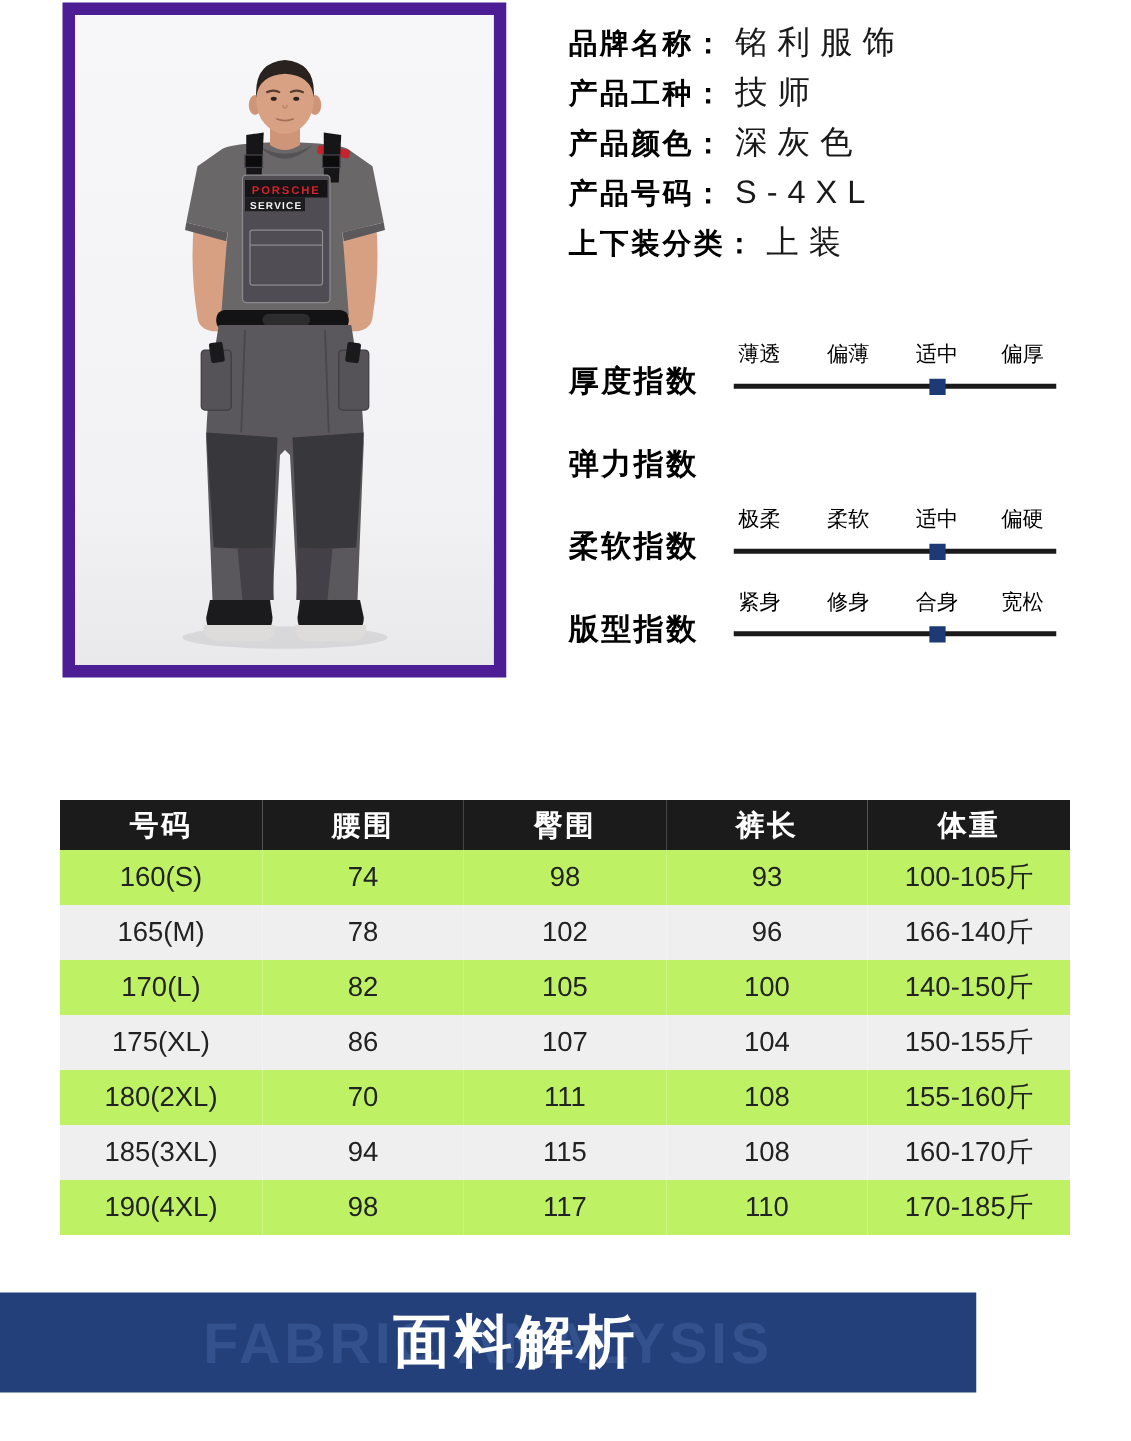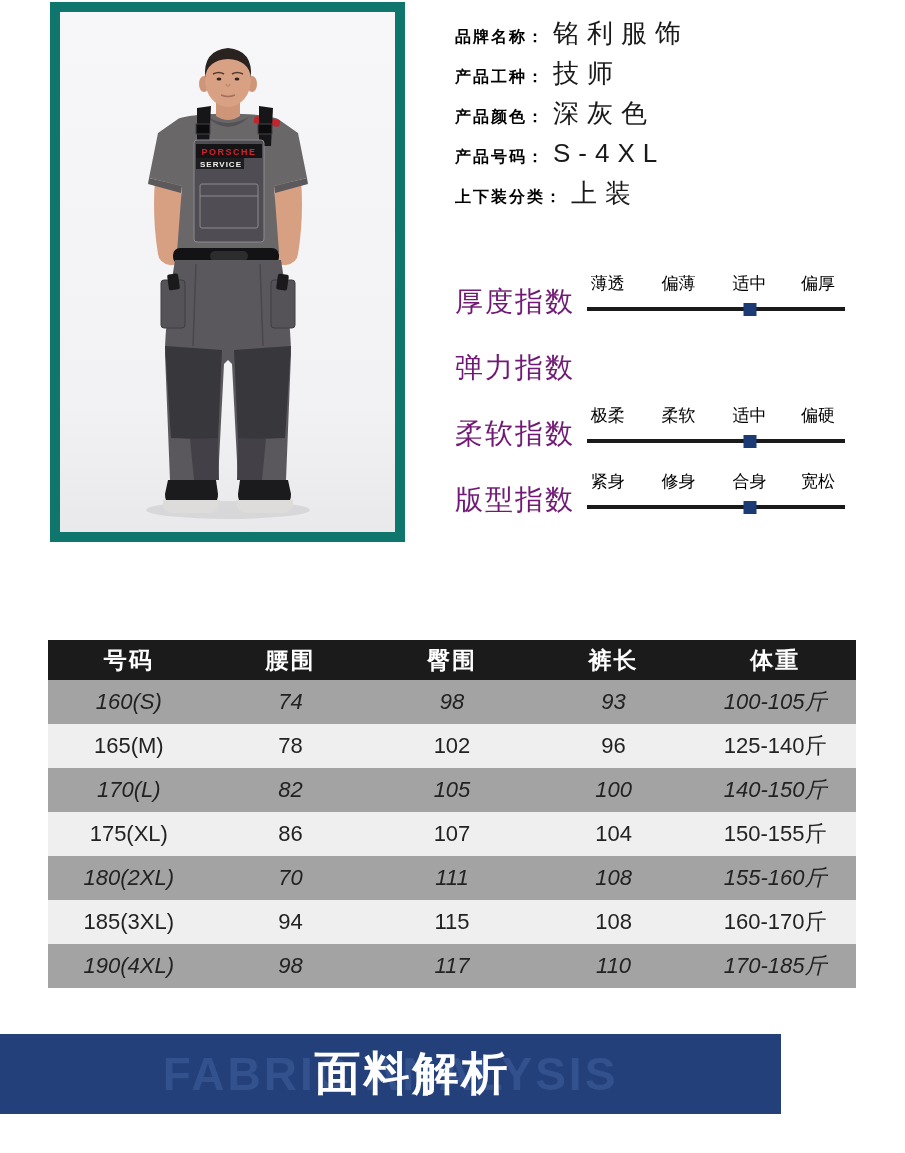--- a/index.html
+++ b/index.html
@@ -2,36 +2,36 @@
 <html><head>
 <meta charset="utf-8">
 <style>
   * { margin:0; padding:0; box-sizing:border-box; }
   body { background:#ffffff; font-family:"Liberation Sans","DejaVu Sans",sans-serif; }
   .page { position:relative; width:905px; height:1153px; background:#ffffff; overflow:hidden; }
 
   
   .photo-frame {
     position:absolute; left:50px; top:2px; width:355px; height:540px;
-    background:#f5f4f6; border:10px solid #0f766e;
+    background:#f5f4f6; border:10px solid #4c1d95;
   }
   .photo-frame svg { display:block; width:100%; height:100%; }
 
   
   .attributes { position:absolute; left:455px; top:13px; width:420px; }
   .attr-row { height:40px; line-height:40px; white-space:nowrap; }
-  .attr-label { font-size:16px; font-weight:bold; color:#000; letter-spacing:2px; }
+  .attr-label { font-size:23px; font-weight:bold; color:#000; letter-spacing:2px; }
   .attr-value { font-size:26px; color:#1a1a1a; letter-spacing:8px; margin-left:8px;text-align:center; }
 
   
   .indices { position:absolute; left:455px; top:272px; width:390px; }
   .index-row { position:relative; height:47px; margin-bottom:19px; }
   .index-label {
     position:absolute; left:0; bottom:-2px; width:132px;
-    font-size:28px; font-weight:normal; color:#701a75; letter-spacing:2px;
+    font-size:24px; font-weight:bold; color:#000000; letter-spacing:2px;
   }
   .index-track { position:absolute; left:132px; right:0; top:0; bottom:0; }
   .track-line { position:absolute; left:0; right:0; bottom:8px; height:4px; background:#1a1a1a; }
   .track-option {
     position:absolute; top:0; transform:translateX(-50%);
     font-size:17px; color:#000000; white-space:nowrap;text-align:right;
   }
   .track-marker {
     position:absolute; bottom:3px; width:13px; height:13px;
     background:#1c3a73; transform:translateX(-50%);
@@ -48,21 +48,21 @@
     position:absolute; left:48px; top:640px; width:808px;
     border-collapse:collapse; table-layout:fixed;
   }
   .size-table th {
     height:40px; background:#1b1b1b; color:#fff;
     font-size:23px; font-weight:bold; text-align:center; letter-spacing:2px;
   }
   .size-table td {
     height:44px; font-size:22px; color:#222; text-align:center; font-weight:normal;
   }
-  .size-table tr.row-dark td { background:#a3a3a3;font-style:italic; }
+  .size-table tr.row-dark td { background:#bef264; }
   .size-table tr.row-light td { background:#efefef; }
 
   
   .banner {
     position:absolute; left:0; top:1034px; width:781px; height:80px;
     background:#23407a; overflow:hidden;
   }
   .banner-ghost {
     position:absolute; left:0; right:0; top:50%; transform:translateY(-50%);
     text-align:center; font-size:46px; font-weight:600; color:#33518c;
@@ -216,21 +216,21 @@
           <td>74</td>
           <td>98</td>
           <td>93</td>
           <td>100-105斤</td>
         </tr>
         <tr class="row-light">
           <td>165(M)</td>
           <td>78</td>
           <td>102</td>
           <td>96</td>
-          <td>125-140斤</td>
+          <td>166-140斤</td>
         </tr>
         <tr class="row-dark">
           <td>170(L)</td>
           <td>82</td>
           <td>105</td>
           <td>100</td>
           <td>140-150斤</td>
         </tr>
         <tr class="row-light">
           <td>175(XL)</td>

